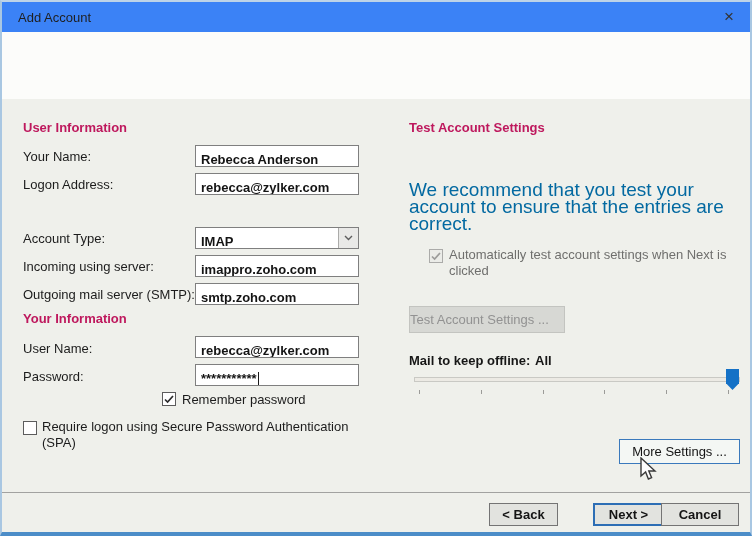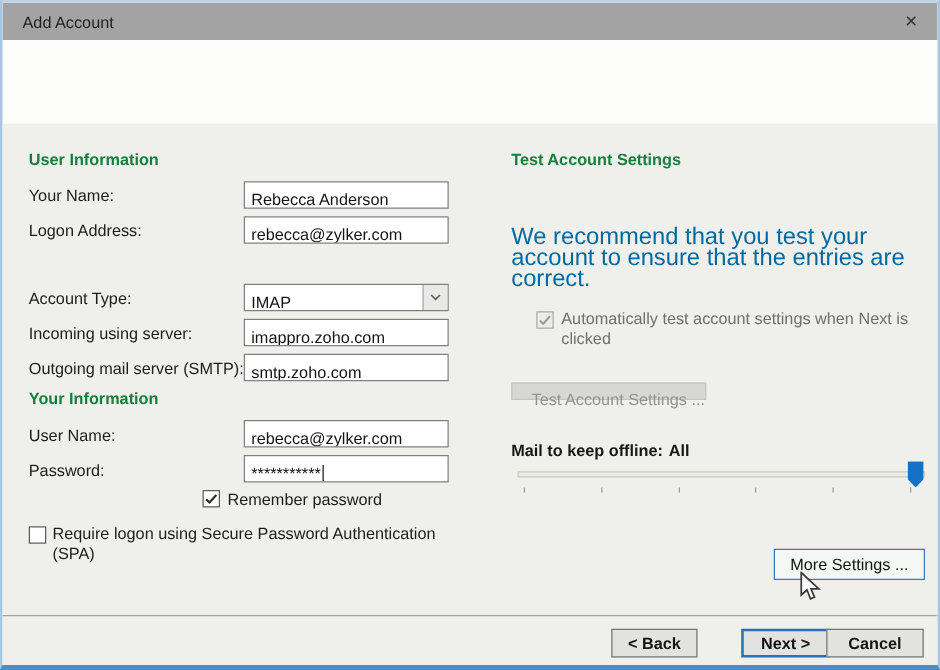--- a/index.html
+++ b/index.html
@@ -4,50 +4,50 @@
 <style>
   * { margin:0; padding:0; box-sizing:border-box; }
   html,body { width:752px; height:536px; font-family:"Liberation Sans", sans-serif; }
   .window {
     position:relative; width:752px; height:536px;
     background:#fcfcfa;
     border-left:2px solid #a9c7e2; border-right:2px solid #a9c7e2;
     border-top:2px solid #bdd3e8; border-bottom:4px solid #4c8dc8;
     overflow:hidden;
   }
-  .titlebar { position:absolute; left:0; top:0; width:100%; height:30px; background:#a3a3a3; }
+  .titlebar { position:absolute; left:0; top:0; width:100%; height:30px; background:#3b82f6; }
   .title { position:absolute; left:16px; top:8px; font-size:13px; color:#1f1f1f; }
   .close-btn { position:absolute; right:16px; top:5px; font-size:17px; color:#333; cursor:default; line-height:20px; }
   .headerband { position:absolute; left:0; top:30px; width:100%; height:67px; background:#fcfcfa; border-bottom:1px solid #a2a2a0; }
   .hdr-title { position:absolute; left:27px; top:14px; font-size:13px; font-weight:bold; color:#161616; }
   .hdr-sub { position:absolute; left:48px; top:32px; font-size:13px; color:#262626; }
   .click-cursor { position:absolute; right:14px; top:6px; }
   .body { position:absolute; left:0; top:97px; width:100%; height:436px; background:#eff0eb; }
-  .section-h { position:absolute; font-size:13px; font-weight:bold; color:#15803d; }
+  .section-h { position:absolute; font-size:13px; font-weight:bold; color:#be185d; }
   .lbl { position:absolute; font-size:13px; color:#1c1c1c; }
   .field {
     position:absolute; left:193px; width:164px; height:22px;
     background:#fff; border:1px solid #7f7f7f; font-size:13px; color:#141414;
-    padding:6px 4px 0 5px; white-space:nowrap; overflow:hidden;
+    padding:6px 4px 0 5px; white-space:nowrap; overflow:hidden;font-weight:bold;
   }
   .combo { padding-right:22px; }
   .combo-btn {
     position:absolute; right:0; top:0; width:20px; height:20px;
     background:#e9e9e7; border-left:1px solid #ababa9;
     display:flex; align-items:center; justify-content:center;
   }
   .caret { display:inline-block; width:1px; height:13px; background:#1a1a1a; vertical-align:-2px; margin-left:1px; }
   .cb { position:absolute; width:14px; height:14px; background:#fff; border:1px solid #5c5c5c; display:flex; align-items:center; justify-content:center; }
   .cb.disabled { background:#ebece8; border-color:#ababa9; }
   .cb-lbl { position:absolute; font-size:13px; color:#1c1c1c; line-height:16px; }
   .para { position:absolute; font-size:19px; color:#0369a1; line-height:17px;margin-top:36px; }
   .btn-disabled {
-    position:absolute; left:407px; top:207px; width:156px; height:14px;
+    position:absolute; left:407px; top:207px; width:156px; height:27px;
     background:#d7d8d4; border:1px solid #c3c4c0; color:#929292;
-    font-size:13px; font-family:"Liberation Sans", sans-serif; text-align:right; line-height:25px;
+    font-size:13px; font-family:"Liberation Sans", sans-serif; text-align:left; line-height:25px;
   }
   .offline-lbl { position:absolute; font-size:13px; font-weight:bold; color:#161616; }
   .slider-track { position:absolute; left:412px; top:375px; width:326px; height:5px; background:#eceae4; border:1px solid #c9c9c4; }
   .slider-thumb {
     position:absolute; left:724px; top:367px; width:13px; height:21px; background:#1471c6;
     clip-path:polygon(0 0,100% 0,100% 68%,50% 100%,0 68%);
   }
   .ticks { position:absolute; left:417px; top:388px; width:310px; display:flex; justify-content:space-between; }
   .tick { width:1px; height:4px; background:#9b9b98; }
   .more-btn {

